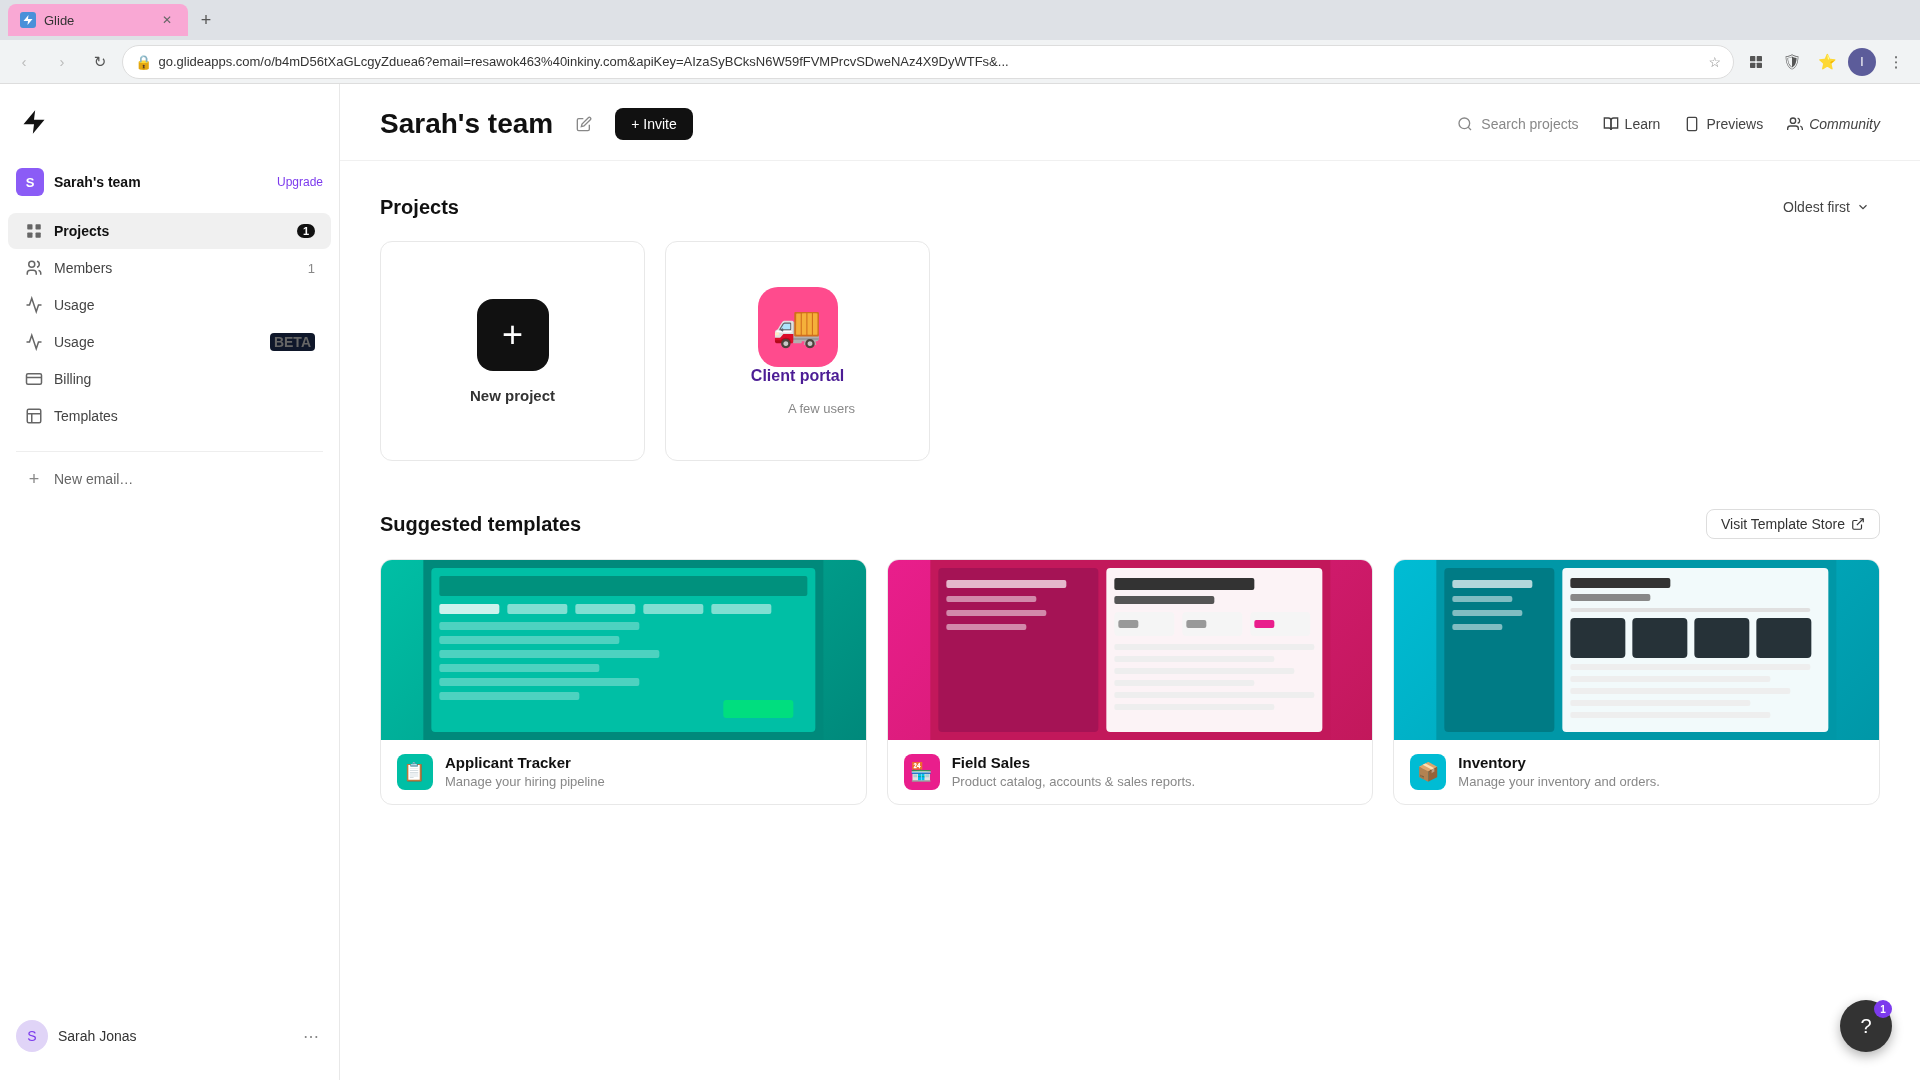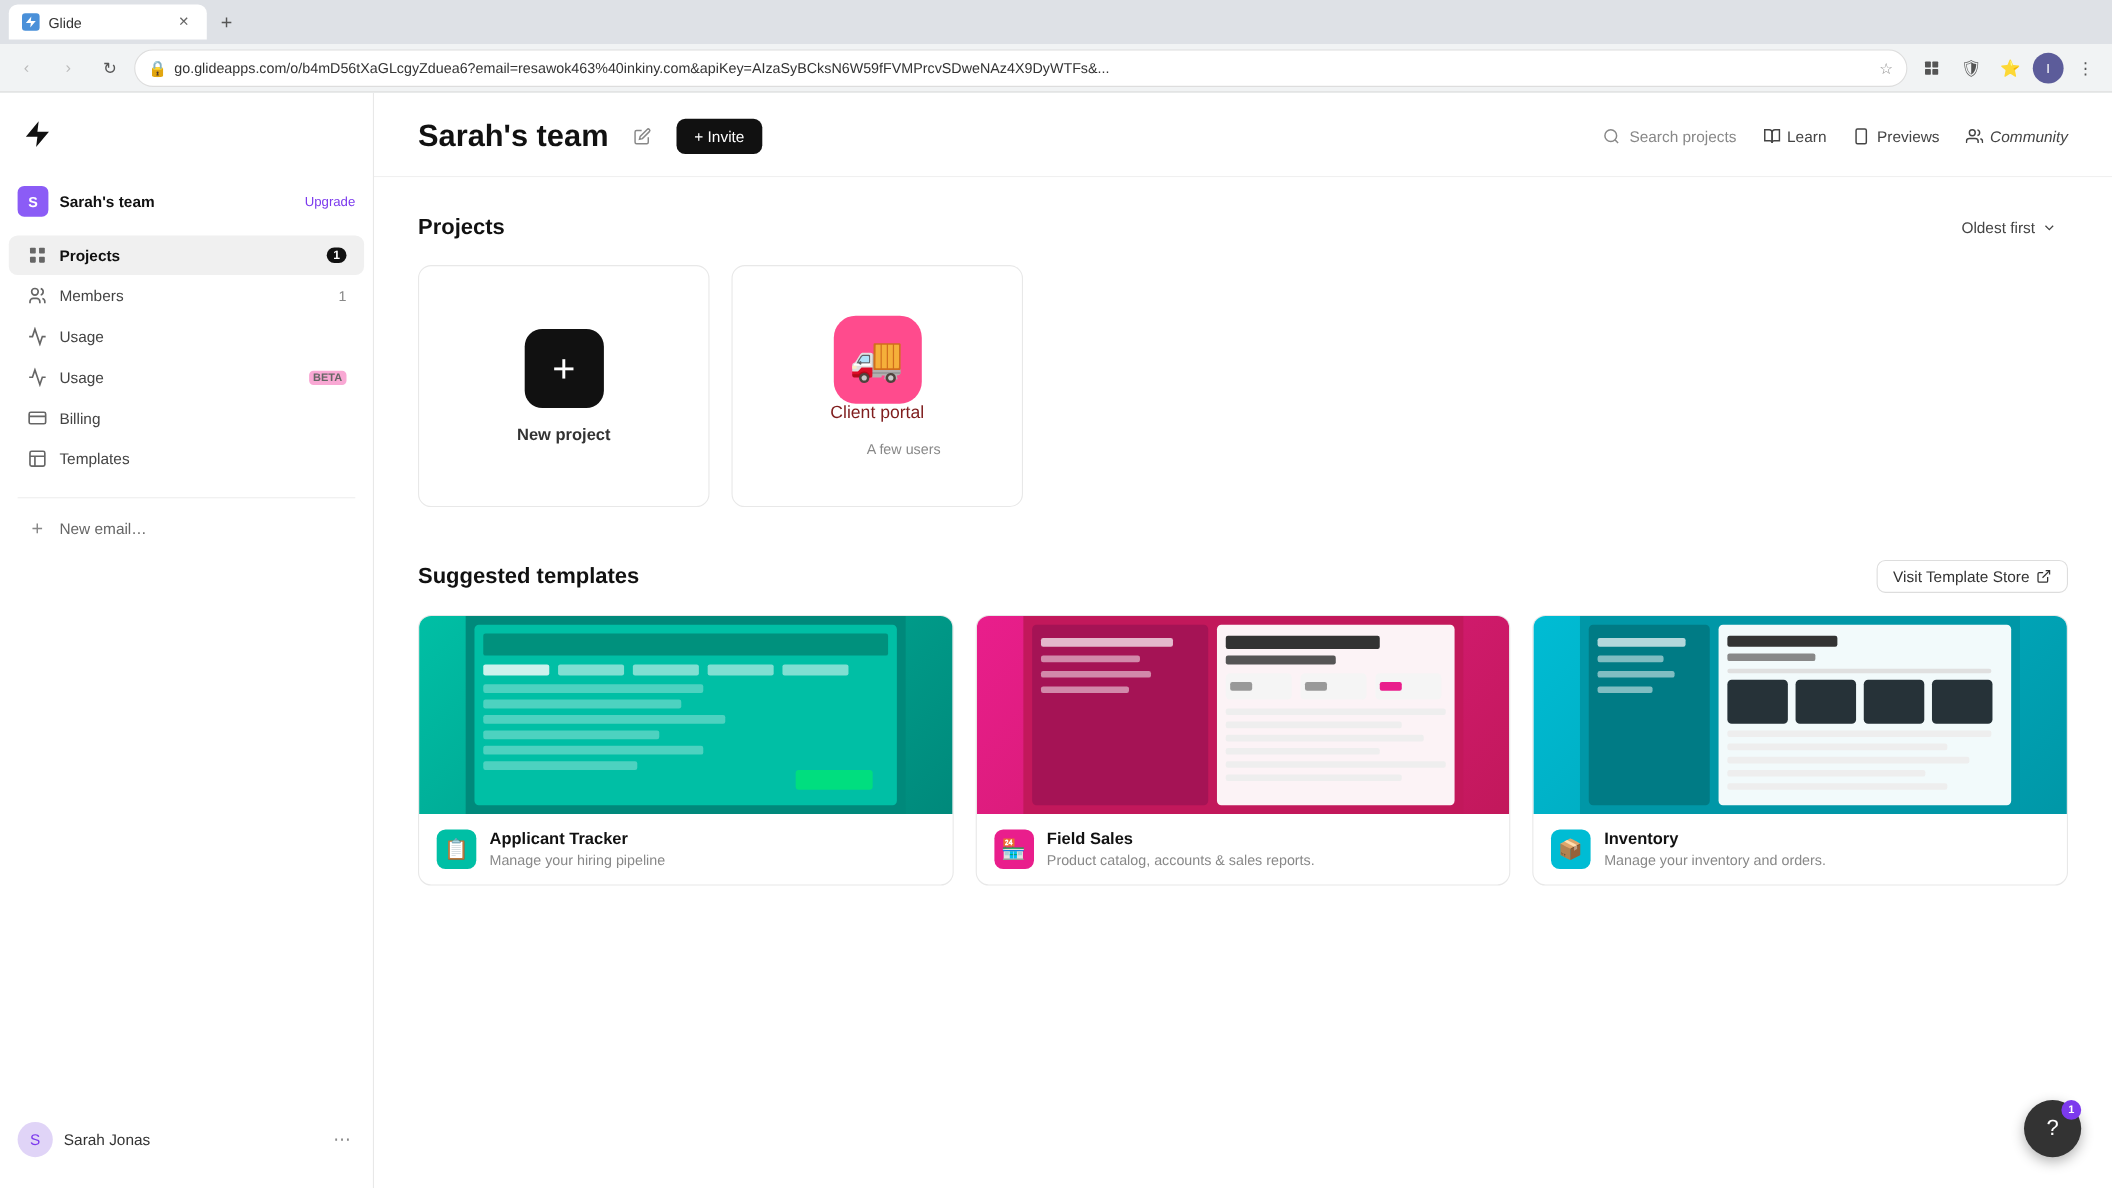--- a/index.html
+++ b/index.html
@@ -1,21 +1,21 @@
 <!DOCTYPE html>
 <html><head>
   <meta charset="utf-8">
   <style>
     * { box-sizing: border-box; margin: 0; padding: 0; }
     body { font-family: -apple-system, BlinkMacSystemFont, 'Segoe UI', sans-serif; background: #fff; display: flex; height: 1080px; width: 1920px; overflow: hidden; }
 
     
     .browser-chrome { position: fixed; top: 0; left: 0; right: 0; z-index: 1000; }
     .browser-titlebar { background: #dee1e6; display: flex; align-items: center; height: 40px; padding: 0 8px; gap: 4px; }
-    .browser-tab { background: #ffffff; border-radius: 8px 8px 0 0; display: flex; align-items: center; padding: 0 12px; height: 32px; gap: 8px; min-width: 180px; font-size: 13px; color: #333; }
+    .browser-tab { background: #f9a8d4; border-radius: 8px 8px 0 0; display: flex; align-items: center; padding: 0 12px; height: 32px; gap: 8px; min-width: 180px; font-size: 13px; color: #333; }
     .browser-tab .tab-favicon { width: 16px; height: 16px; background: #4a90d9; border-radius: 3px; display: flex; align-items: center; justify-content: center; color: white; font-size: 10px; font-weight: bold; }
     .browser-tab .tab-close { margin-left: auto; width: 18px; height: 18px; border-radius: 50%; display: flex; align-items: center; justify-content: center; color: #666; font-size: 12px; cursor: pointer; }
     .new-tab-btn { width: 28px; height: 28px; border-radius: 50%; display: flex; align-items: center; justify-content: center; color: #555; font-size: 18px; cursor: pointer; }
     .browser-nav { background: #f1f3f4; display: flex; align-items: center; height: 44px; padding: 0 8px; gap: 6px; border-bottom: 1px solid #ddd; }
     .nav-btn { width: 32px; height: 32px; border-radius: 50%; display: flex; align-items: center; justify-content: center; color: #555; font-size: 15px; cursor: pointer; border: none; background: none; }
     .nav-btn.disabled { color: #bbb; cursor: default; }
     .address-bar { flex: 1; background: #fff; border-radius: 22px; border: 1px solid #ddd; display: flex; align-items: center; padding: 0 12px; height: 34px; font-size: 13px; color: #333; gap: 6px; }
     .address-bar .lock-icon { color: #5f6368; font-size: 14px; }
     .address-text { flex: 1; overflow: hidden; text-overflow: ellipsis; white-space: nowrap; font-size: 13px; }
     .nav-actions { display: flex; gap: 4px; align-items: center; }
@@ -66,21 +66,21 @@
 
     
     .section-header { display: flex; align-items: center; margin-bottom: 20px; }
     .section-title { font-size: 20px; font-weight: 700; color: #111; flex: 1; }
     .sort-dropdown { display: flex; align-items: center; gap: 6px; color: #444; font-size: 14px; cursor: pointer; padding: 6px 10px; border-radius: 6px; }
 
     .projects-grid { display: flex; gap: 20px; flex-wrap: wrap; margin-bottom: 48px; }
     .project-card { width: 265px; height: 220px; border: 1.5px solid #e8e8e8; border-radius: 12px; display: flex; flex-direction: column; align-items: center; justify-content: center; cursor: pointer; background: #fff; transition: box-shadow 0.15s; }
     .new-project-btn { background: #111; border-radius: 16px; width: 72px; height: 72px; display: flex; align-items: center; justify-content: center; color: white; font-size: 36px; margin-bottom: 16px; }
     .project-label { font-size: 15px; color: #333; font-weight: 700; }
-    .project-name { font-size: 16px; font-weight: 400; color: #7f1d1d; margin-bottom: 16px; }
+    .project-name { font-size: 16px; font-weight: 700; color: #4c1d95; margin-bottom: 16px; }
     .project-sub { font-size: 13px; color: #888; margin-left: 48px; }
 
     
     .client-portal-icon { width: 80px; height: 80px; background: #ff4b8d; border-radius: 20px; display: flex; align-items: center; justify-content: center; font-size: 40px; }
 
     
     .templates-section { }
     .templates-header { display: flex; align-items: center; margin-bottom: 20px; }
     .visit-store-btn { display: flex; align-items: center; gap: 6px; color: #333; font-size: 14px; font-weight: 500; cursor: pointer; border: 1.5px solid #ddd; border-radius: 8px; padding: 6px 14px; }
 
@@ -102,21 +102,21 @@
     .template-text .template-desc { font-size: 13px; color: #888; }
 
     
     .help-btn { position: fixed; bottom: 28px; right: 28px; width: 52px; height: 52px; background: #333; border-radius: 50%; display: flex; align-items: center; justify-content: center; color: white; font-size: 20px; cursor: pointer; box-shadow: 0 4px 12px rgba(0,0,0,0.3); }
     .help-badge { position: absolute; top: 0; right: 0; width: 18px; height: 18px; background: #7c3aed; border-radius: 50%; display: flex; align-items: center; justify-content: center; font-size: 10px; color: white; font-weight: 700; }
 
     
     .preview-svg { width: 100%; height: 100%; }
 
     
-    .beta-badge { font-size: 10px; font-weight: 700; background: #f9a8d4; color: #666; border-radius: 4px; padding: 1px 4px; text-transform: uppercase; margin-left: 2px; }
+    .beta-badge { font-size: 14px; font-weight: 700; background: #0f172a; color: #666; border-radius: 4px; padding: 1px 4px; text-transform: uppercase; margin-left: 2px; }
   </style>
 </head>
 <body>
 
 <div class="browser-chrome">
   <div class="browser-titlebar">
     <div class="browser-tab">
       <div class="tab-favicon">
         <svg width="12" height="12" viewBox="0 0 24 24" fill="white">
             <path d="M13 2L3 14h9l-1 8 10-12h-9l1-8z"></path>

